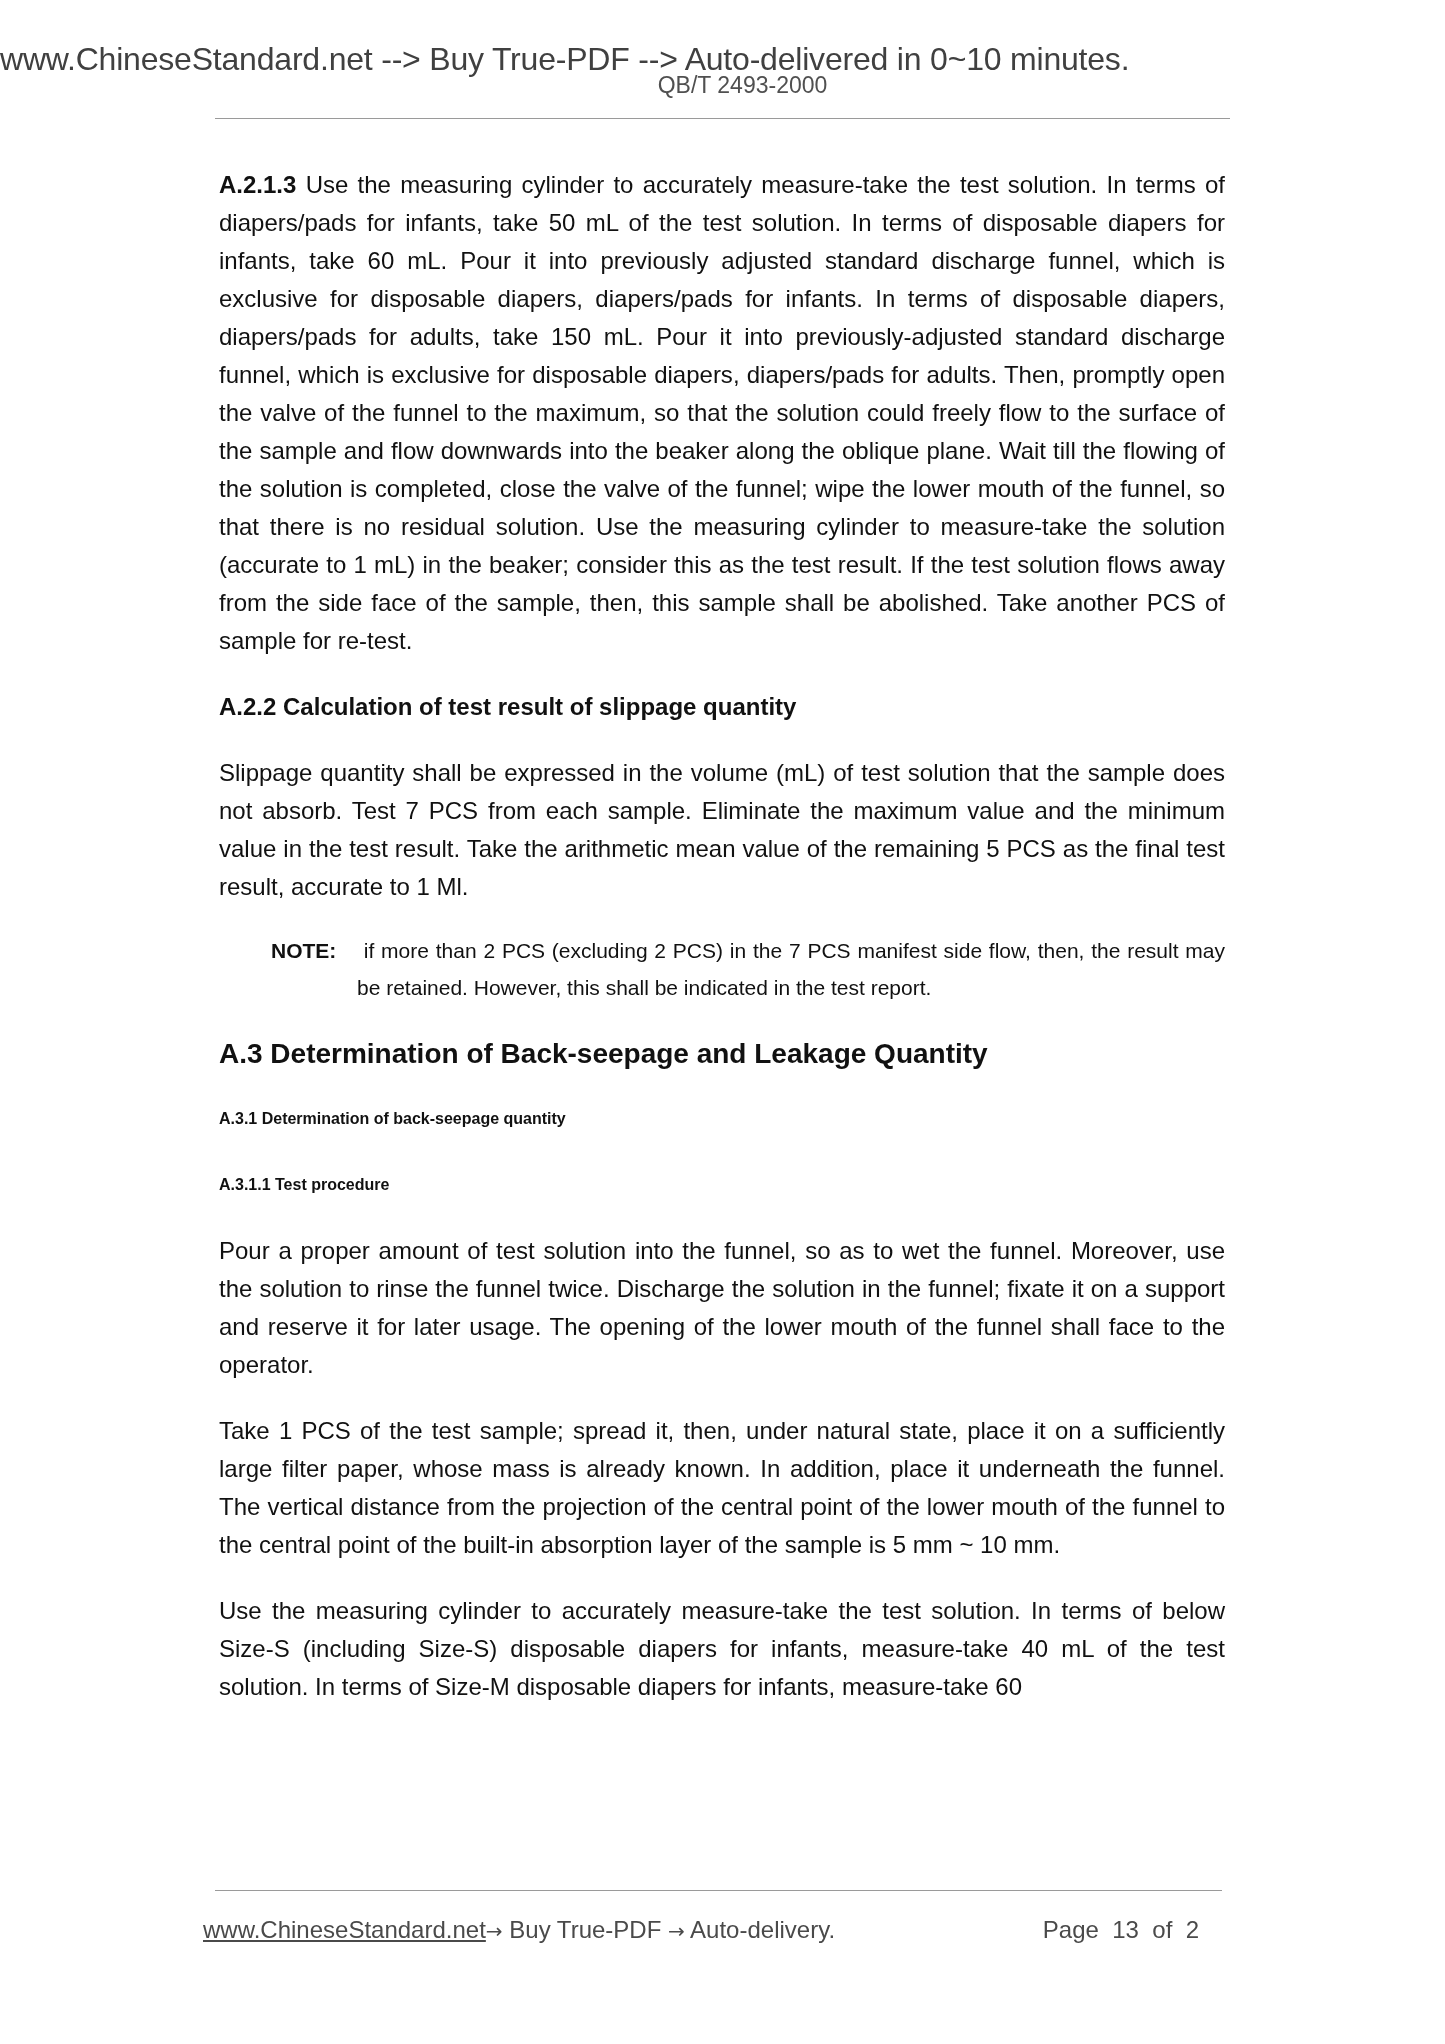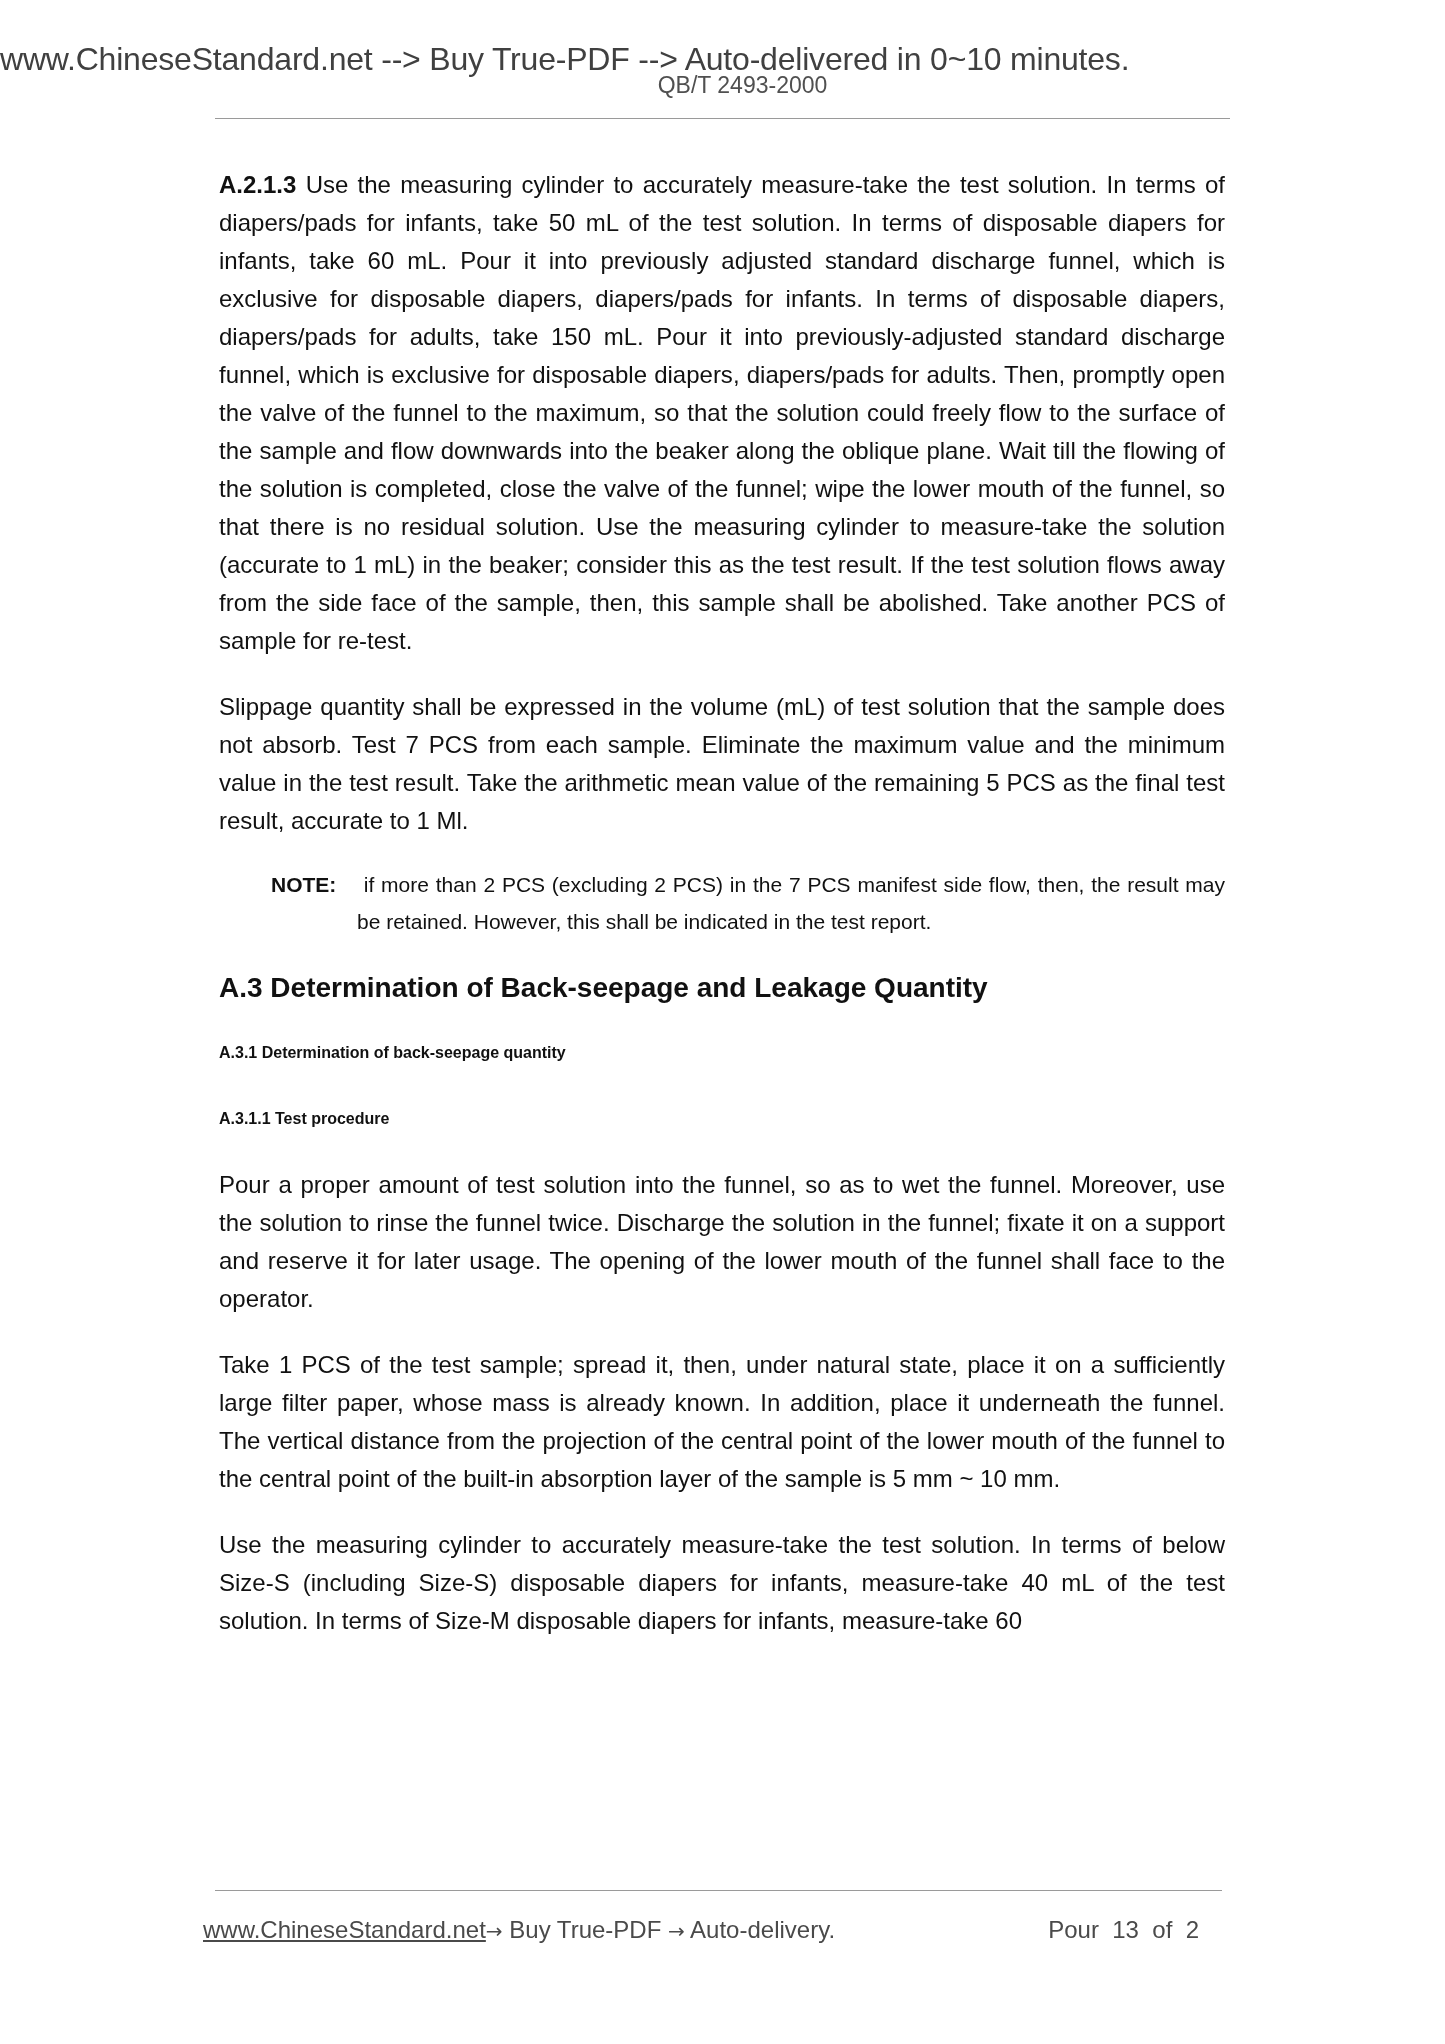--- a/index.html
+++ b/index.html
@@ -35,30 +35,31 @@
 <body>
 
 <div class="hdr-main">www.ChineseStandard.net --&gt; Buy True-PDF --&gt; Auto-delivered in 0~10 minutes.</div>
 <div class="hdr-code">QB/T 2493-2000</div>
 <div class="rule-top"></div>
 
 <div class="content">
 
   <p class="para"><span class="label-b">A.2.1.3</span><span> Use the measuring cylinder to accurately measure-take the test solution. In terms of diapers/pads for infants, take 50 mL of the test solution. In terms of disposable diapers for infants, take 60 mL. Pour it into previously adjusted standard discharge funnel, which is exclusive for disposable diapers, diapers/pads for infants. In terms of disposable diapers, diapers/pads for adults, take 150 mL. Pour it into previously-adjusted standard discharge funnel, which is exclusive for disposable diapers, diapers/pads for adults. Then, promptly open the valve of the funnel to the maximum, so that the solution could freely flow to the surface of the sample and flow downwards into the beaker along the oblique plane. Wait till the flowing of the solution is completed, close the valve of the funnel; wipe the lower mouth of the funnel, so that there is no residual solution. Use the measuring cylinder to measure-take the solution (accurate to 1 mL) in the beaker; consider this as the test result. If the test solution flows away from the side face of the sample, then, this sample shall be abolished. Take another PCS of sample for re-test.</span></p>
 
+  <div class="h2">A.2.2 Calculation of test result of slippage quantity</div>
   <p class="para">Slippage quantity shall be expressed in the volume (mL) of test solution that the sample does not absorb. Test 7 PCS from each sample. Eliminate the maximum value and the minimum value in the test result. Take the arithmetic mean value of the remaining 5 PCS as the final test result, accurate to 1 Ml.</p>
 
   <div class="note"><span class="label-b">NOTE:</span><span> if more than 2 PCS (excluding 2 PCS) in the 7 PCS manifest side flow, then, the result may be retained. However, this shall be indicated in the test report.</span></div>
 
   <div class="h1">A.3 Determination of Back-seepage and Leakage Quantity</div>
   <div class="h3">A.3.1 Determination of back-seepage quantity</div>
   <div class="h3">A.3.1.1 Test procedure</div>
 
   <p class="para">Pour a proper amount of test solution into the funnel, so as to wet the funnel. Moreover, use the solution to rinse the funnel twice. Discharge the solution in the funnel; fixate it on a support and reserve it for later usage. The opening of the lower mouth of the funnel shall face to the operator.</p>
   <p class="para">Take 1 PCS of the test sample; spread it, then, under natural state, place it on a sufficiently large filter paper, whose mass is already known. In addition, place it underneath the funnel. The vertical distance from the projection of the central point of the lower mouth of the funnel to the central point of the built-in absorption layer of the sample is 5 mm ~ 10 mm.</p>
   <p class="para">Use the measuring cylinder to accurately measure-take the test solution. In terms of below Size-S (including Size-S) disposable diapers for infants, measure-take 40 mL of the test solution. In terms of Size-M disposable diapers for infants, measure-take 60</p>
 </div>
 
 <div class="rule-bot"></div>
 <div class="footer">
   <a>www.ChineseStandard.net</a><span class="arrow">→</span><span> Buy True-PDF </span><span class="arrow">→</span><span> Auto-delivery.</span>
-  <span class="pager"><span>Pour</span>&nbsp;&nbsp;<b>13</b>&nbsp;&nbsp;<span>of</span>&nbsp;&nbsp;<b>2</b></span>
+  <span class="pager"><span>Page</span>&nbsp;&nbsp;<b>13</b>&nbsp;&nbsp;<span>of</span>&nbsp;&nbsp;<b>2</b></span>
 </div>
 
 </body></html>

